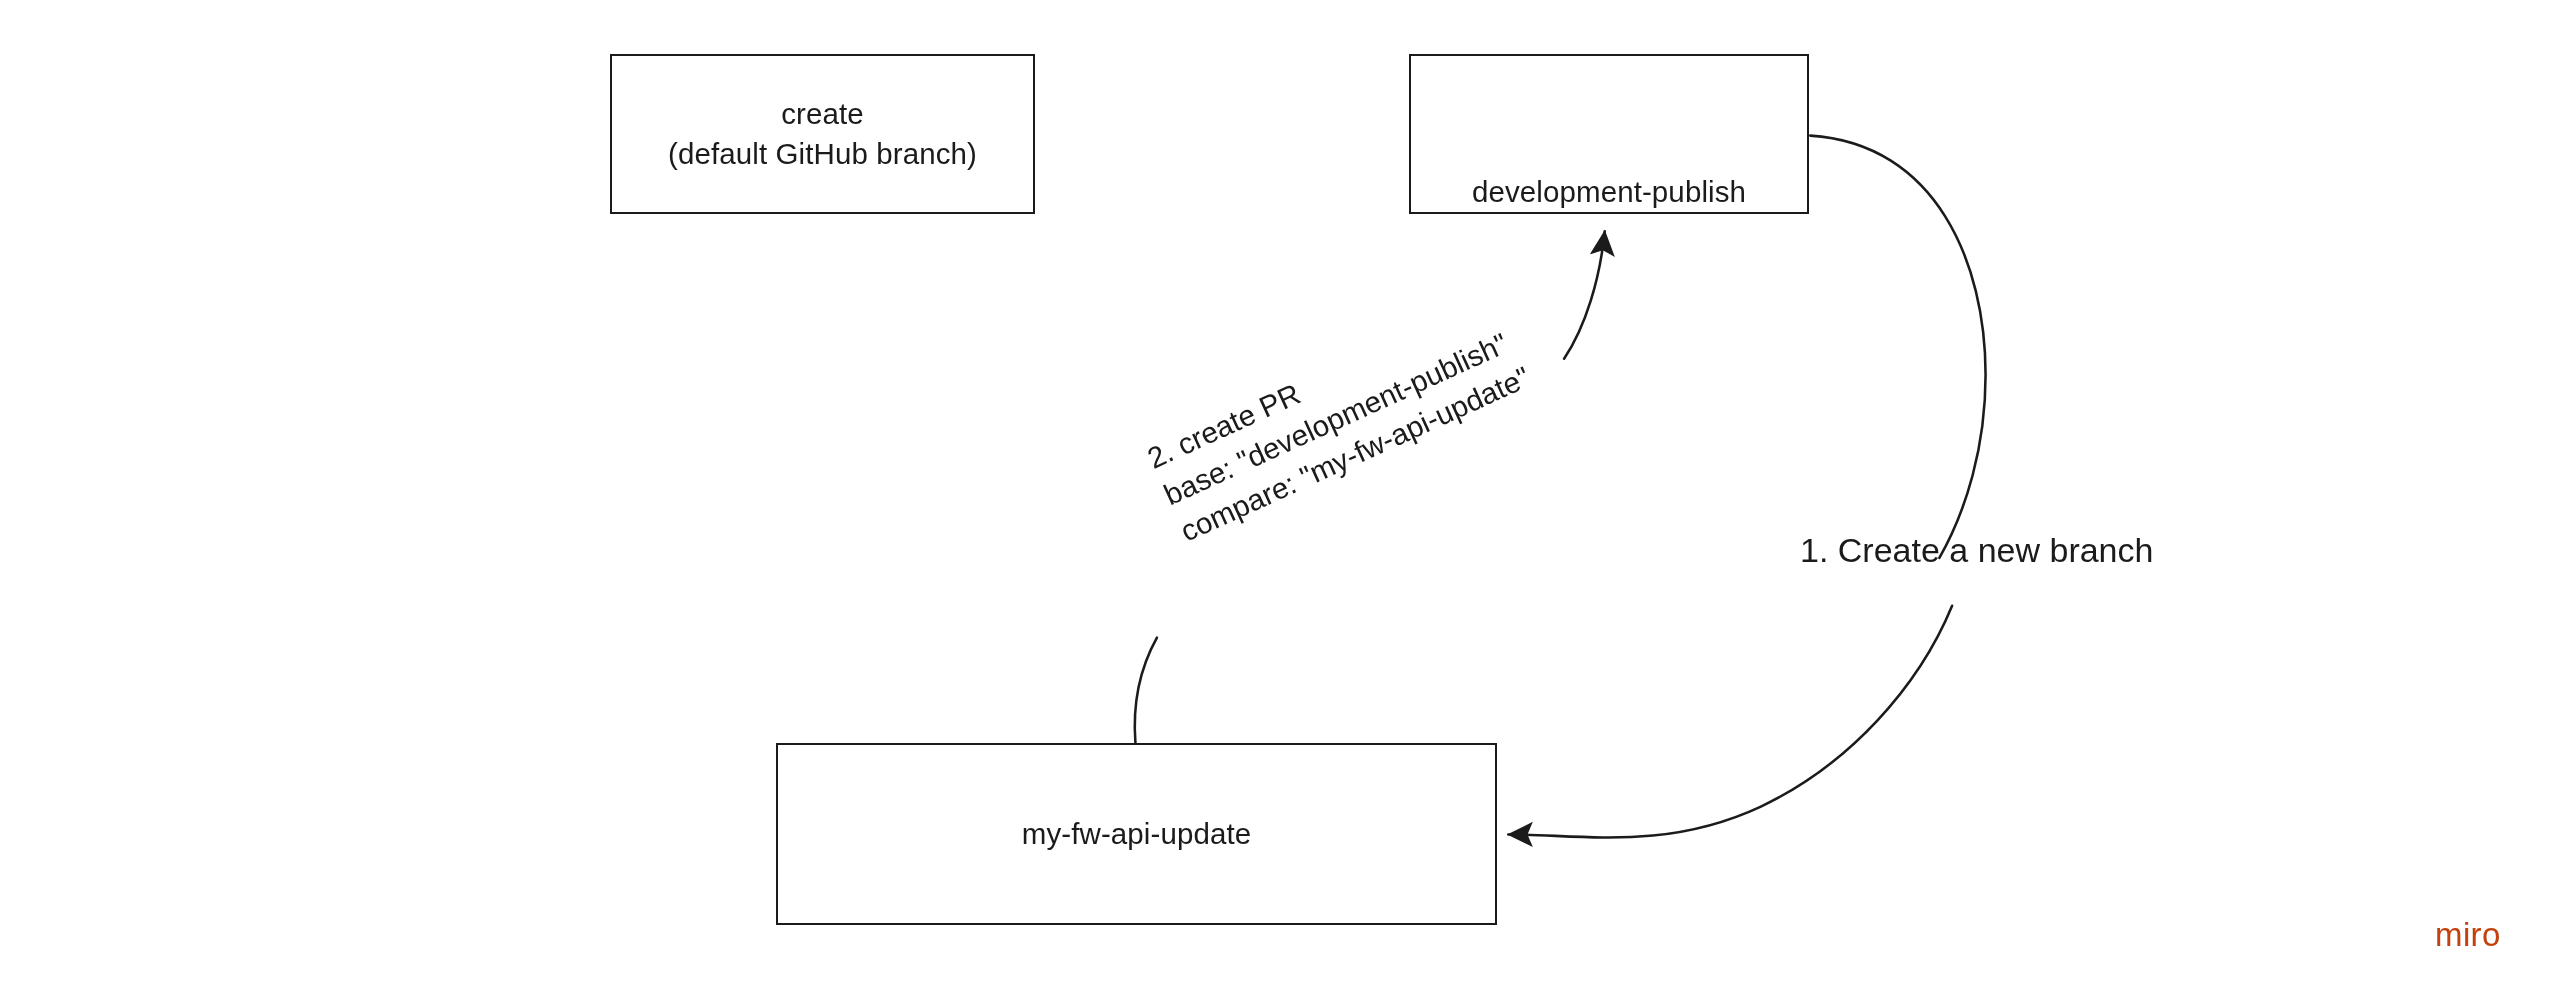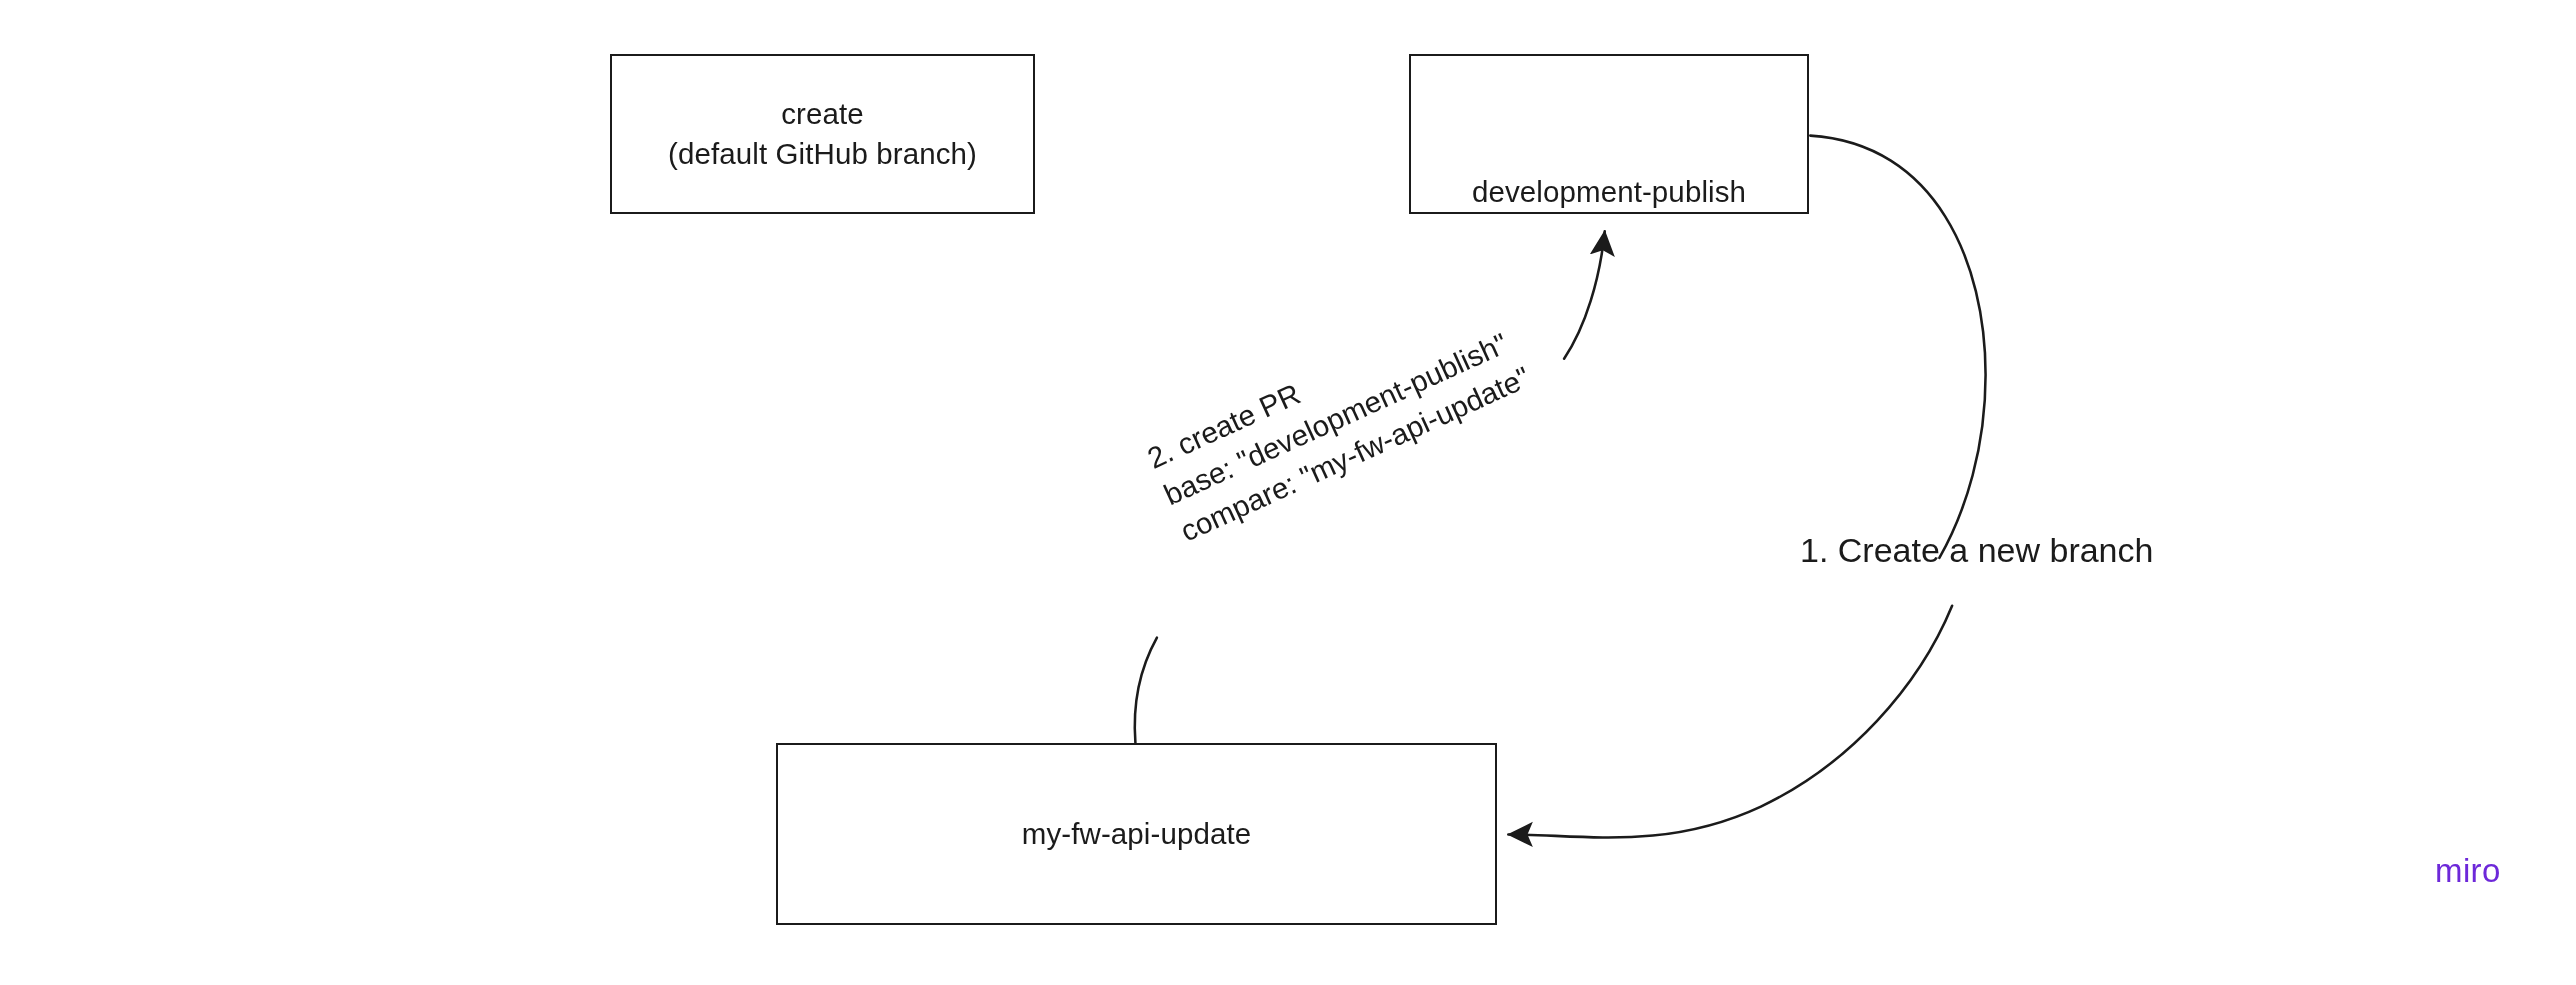--- a/index.html
+++ b/index.html
@@ -77,23 +77,23 @@
   #edge-label-create-pr {
     left: 1141px;
     top: 442px;
     font-size: 29.5px;
     transform: rotate(-24.5deg);
     transform-origin: 0 0;
   }
   #watermark-miro {
     position: absolute;
     left: 2435px;
-    top: 852px;
+    top: 916px;
     font-size: 33px;
-    color: #6d28d9;
+    color: #c2410c;
     letter-spacing: 0.4px;
   }
 </style>
 </head>
 <body>
 
 <div id="canvas">
 
   <svg class="edge-layer" viewBox="0 0 3233 1237" width="2576" height="986" aria-hidden="true">
     <defs>

